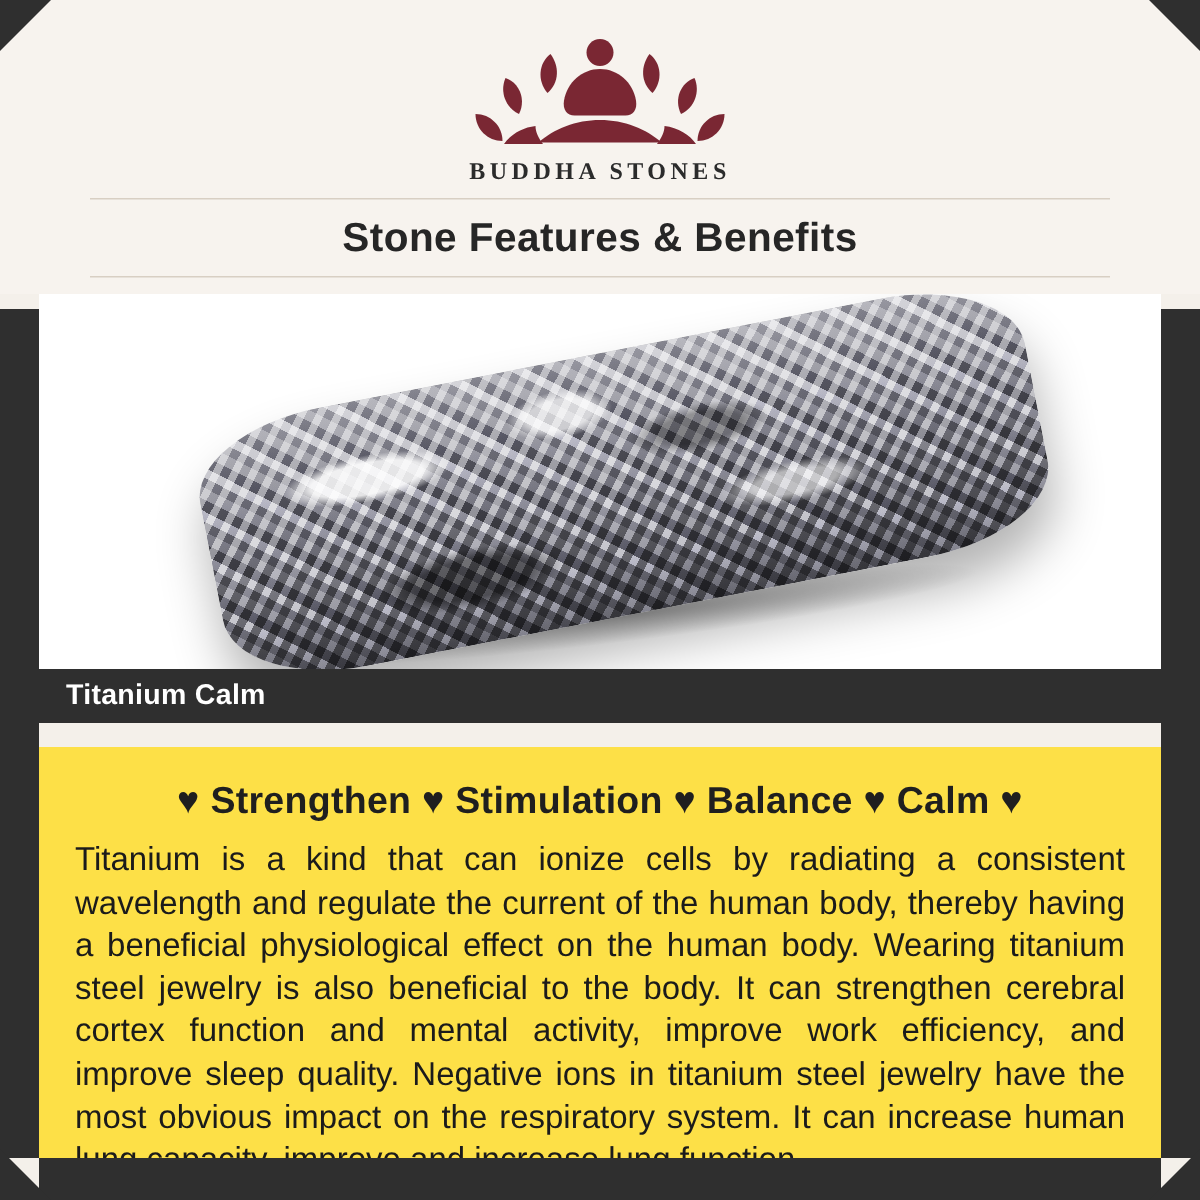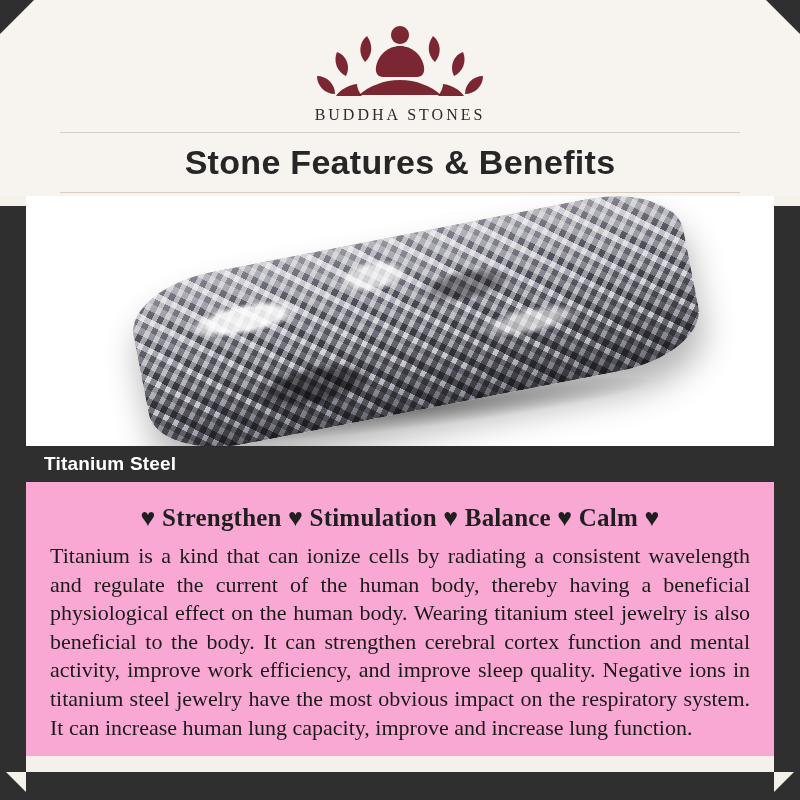--- a/index.html
+++ b/index.html
@@ -87,32 +87,32 @@
     height: 96px;
     display: flex;
     align-items: flex-start;
     justify-content: center;
   }
   .brand {
     font-family: "Liberation Serif", serif;
     font-size: 16px;
     letter-spacing: 3px;
     color: #2b2b2b;
-    font-weight: 400;
+    font-weight: 700;
     margin-top: -8px;
   }
   .title-bar {
     margin: 8px 60px 0 60px;
     padding: 10px 0 10px 0;
     border-top: 1px solid #d8cfc3;
     border-bottom: 1px solid #d8cfc3;
   }
   .title-bar h1 {
     margin: 0;
-    font-size: 34px;
+    font-size: 27px;
     font-weight: 700;
     color: #262626;
     letter-spacing: 0.3px;
   }
   
   .image-band {
     position: relative;
     margin: 0 26px;
     height: 250px;
     background: #ffffff;
@@ -161,27 +161,26 @@
   .caption-bar .label {
     color: #ffffff;
     font-size: 19px;
     font-weight: 700;
     padding-left: 18px;
     letter-spacing: 0.2px;
   }
   
   .content {
     position: relative;
-    margin: 0 26px;
+    margin: 16px 26px;
     padding: 22px 24px 0 24px;
-    background: #f9a8d4;
+    background: #fde047;
     z-index: 3;
     box-sizing: border-box;
     height: 274px;
-    font-family: Liberation Serif, serif;
   }
   .benefits {
     text-align: center;
     font-size: 25px;
     font-weight: 700;
     color: #1f1f1f;
     margin-bottom: 10px;
     letter-spacing: 0.2px;
   }
   .desc {
@@ -229,21 +228,21 @@
       <h1>Stone Features &amp; Benefits</h1>
     </div>
   </div>
 
   <div class="image-band">
     <div class="rock-shadow"></div>
     <div class="rock"></div>
   </div>
 
   <div class="caption-bar">
-    <span class="label">Titanium Steel</span>
+    <span class="label">Titanium Calm</span>
   </div>
 
   <div class="content">
     <div class="benefits">♥ Strengthen ♥ Stimulation ♥ Balance ♥ Calm ♥</div>
     <p class="desc">Titanium is a kind that can ionize cells by radiating a consistent wavelength and regulate the current of the human body, thereby having a beneficial physiological effect on the human body. Wearing titanium steel jewelry is also beneficial to the body. It can strengthen cerebral cortex function and mental activity, improve work efficiency, and improve sleep quality. Negative ions in titanium steel jewelry have the most obvious impact on the respiratory system. It can increase human lung capacity, improve and increase lung function.</p>
   </div>
 
 </div>
 
 </body></html>

